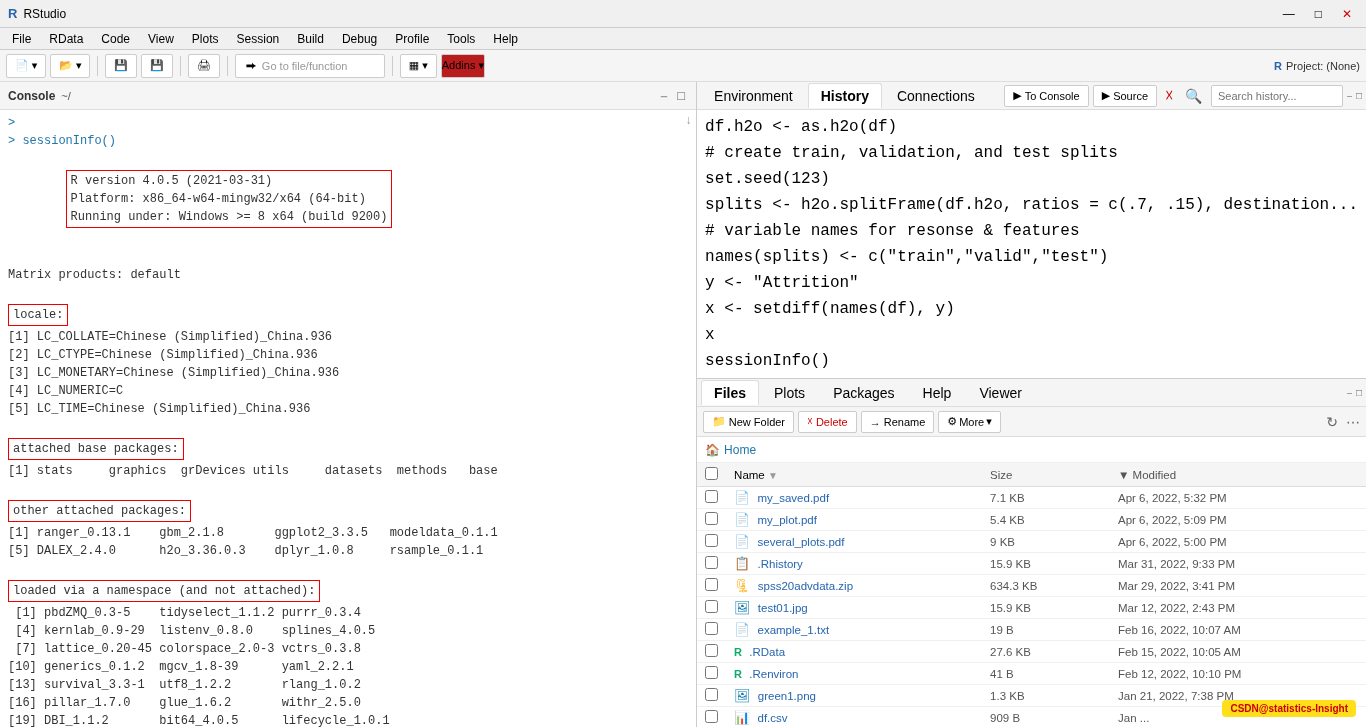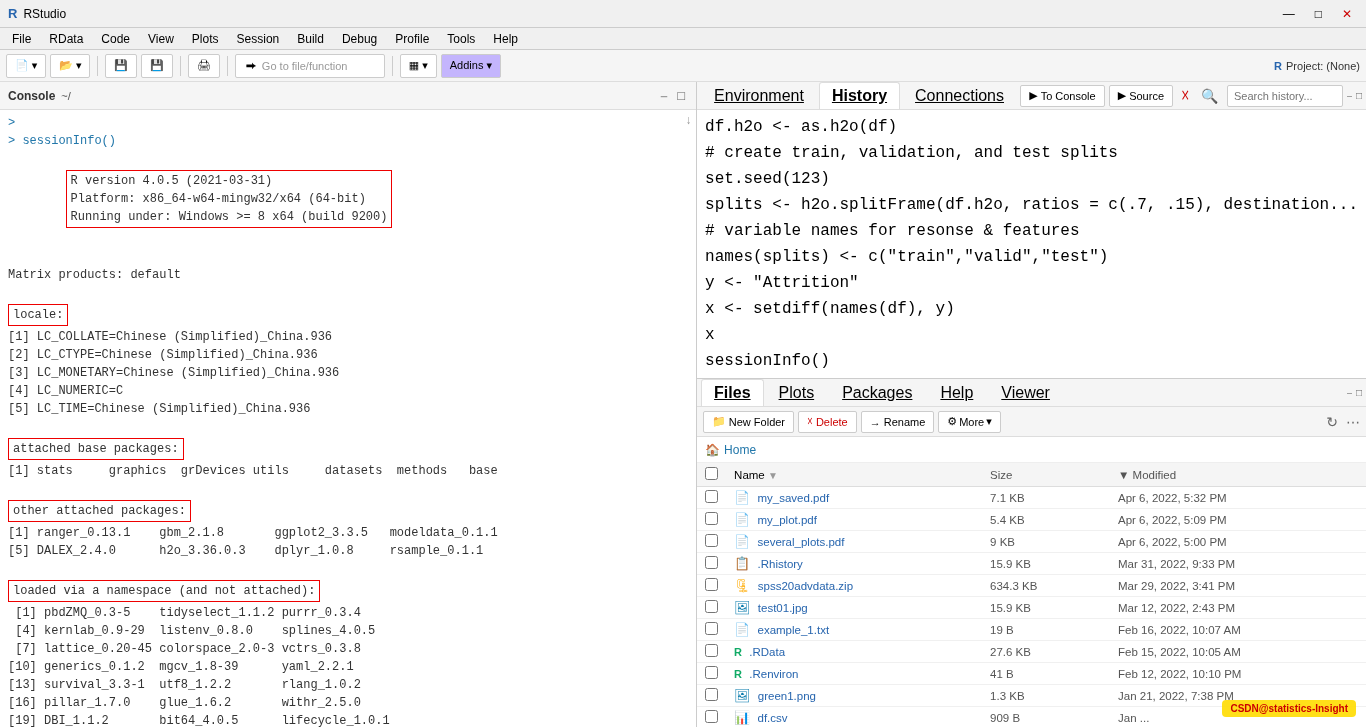--- a/index.html
+++ b/index.html
@@ -65,23 +65,23 @@
       font-size: 11px;
       border-radius: 2px;
       display: flex;
       align-items: center;
       gap: 5px;
       cursor: pointer;
       height: 24px;
       min-width: 150px;
     }
     .addins-btn {
-      background: #c4b5fd;
+      background: #b91c1c;
       border: 1px solid #ccc;
-      padding: 3px 8px;
+      padding: 3px 0;
       font-size: 11px;
       border-radius: 2px;
       cursor: pointer;
       height: 24px;
     }
     .project-label {
       margin-left: auto;
       font-size: 11px;
       color: #333;
       display: flex;
@@ -171,26 +171,25 @@
       border-bottom: 1px solid #ddd;
       display: flex;
       align-items: center;
       height: 28px;
       padding: 0 4px;
       flex-shrink: 0;
     }
     .tab {
       padding: 4px 12px;
       cursor: pointer;
-      font-size: 16px;
+      font-size: 14px;
       border: 1px solid transparent;
       border-bottom: none;
       margin-right: 2px;
       border-radius: 3px 3px 0 0;
-      text-decoration: underline;
     }
     .tab.active {
       background: #fff;
       border-color: #ddd;
       border-bottom-color: #fff;
       font-weight: bold;
     }
     .tab-bar-right { margin-left: auto; display: flex; gap: 4px; align-items: center; }
     .tab-action-btn {
       background: #fff;
@@ -203,21 +202,21 @@
       align-items: center;
       gap: 3px;
       height: 22px;
     }
     .search-box {
       border: 1px solid #ccc;
       padding: 2px 6px;
       font-size: 11px;
       border-radius: 2px;
       height: 22px;
-      width: 116px;
+      width: 132px;
     }
 
     .history-content {
       flex: 1;
       overflow-y: auto;
       background: #fff;
       padding: 4px;
       font-family: 'Courier New', monospace;
       font-size: 16px;
     }

